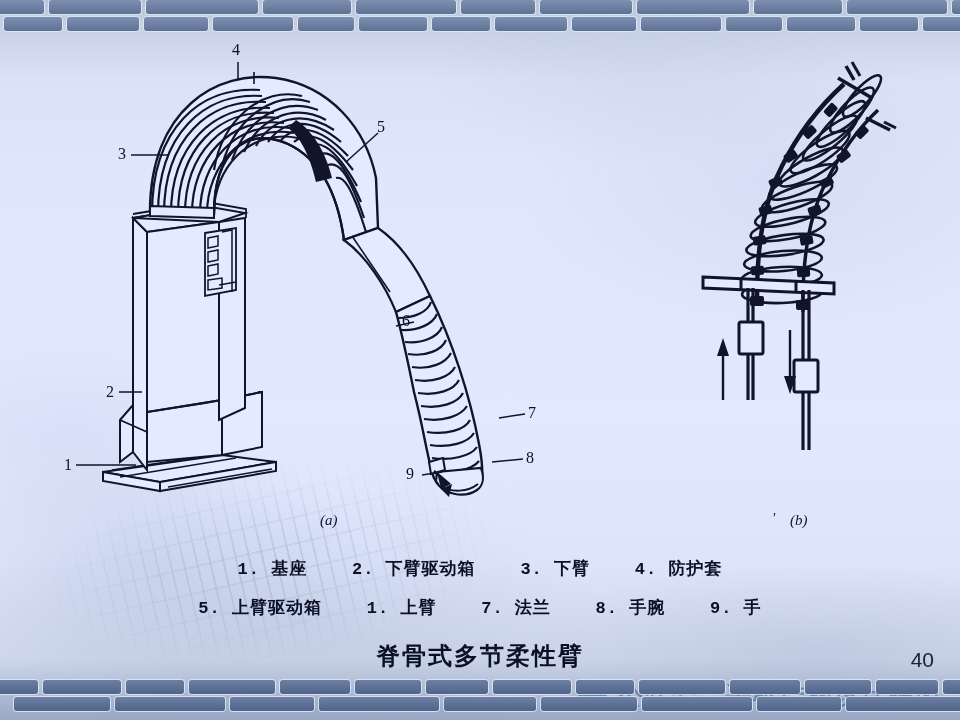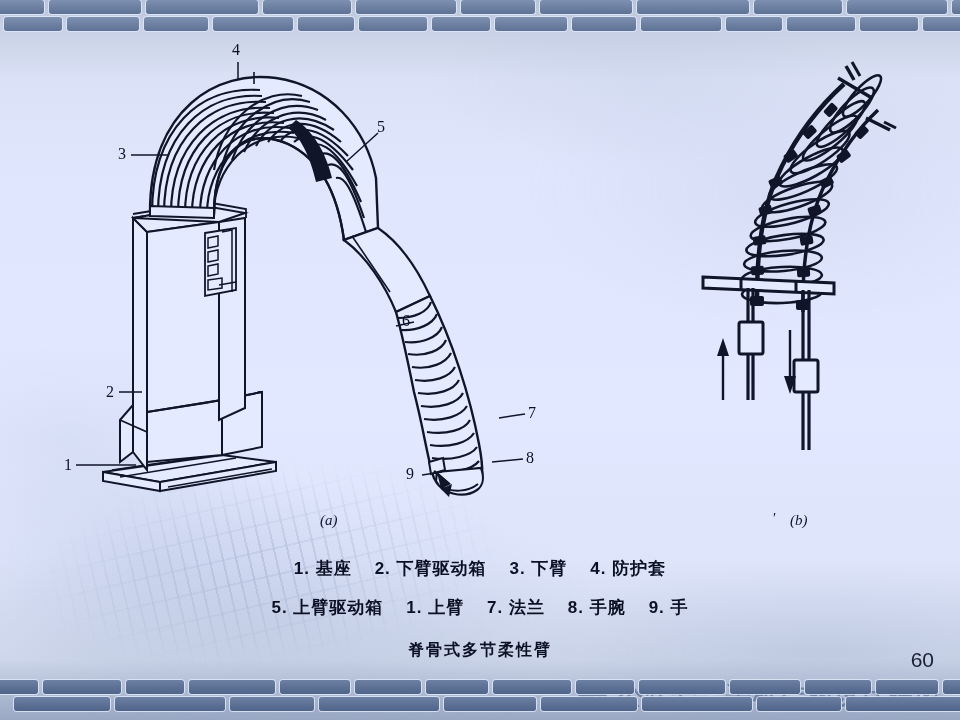--- a/index.html
+++ b/index.html
@@ -62,26 +62,26 @@
   }
 
   .subcap{
     position:absolute;font-size:15px;color:#121731;
     font-family:"Liberation Serif","DejaVu Serif",serif;font-style:italic;
   }
 
   .legend{
     position:absolute;left:0;width:960px;text-align:center;
     color:#0c1025;font-size:17px;letter-spacing:1px;
-    font-family:Liberation Sans, sans-serif;font-weight:bold;
+    font-family:Liberation Mono, monospace;font-weight:bold;
   }
   .legend span{white-space:pre;}
   .figtitle{
     position:absolute;left:0;width:960px;text-align:center;
-    font-size:16px;font-weight:bold;color:#0c1025;letter-spacing:2px;
+    font-size:24px;font-weight:bold;color:#0c1025;letter-spacing:2px;
     font-family:Liberation Sans, sans-serif;
   }
   .pagenum{
     position:absolute;right:26px;bottom:48px;font-size:21px;color:#1a2036;
     font-family:"Liberation Sans","DejaVu Sans",sans-serif;
   }
   .watermark{
     position:absolute;right:18px;bottom:8px;display:flex;align-items:center;gap:8px;
     opacity:.72;
   }
@@ -354,21 +354,21 @@
 
   <div class="legend" style="top:557px;">
     <span>1. 基座    2. 下臂驱动箱    3. 下臂    4. 防护套</span>
   </div>
   <div class="legend" style="top:596px;">
     <span>5. 上臂驱动箱    1. 上臂    7. 法兰    8. 手腕    9. 手</span>
   </div>
 
   <div class="figtitle" style="top:640px;">脊骨式多节柔性臂</div>
 
-  <div class="pagenum">60</div>
+  <div class="pagenum">40</div>
 
   <div class="watermark">
     <div class="wm-icon">
       <div class="b1">
           <i style="left:5px;top:4px;"></i>
           <i style="left:12px;top:4px;"></i>
         </div>
       <div class="b2">
           <i style="left:4px;top:4px;"></i>
           <i style="left:10px;top:4px;"></i>

